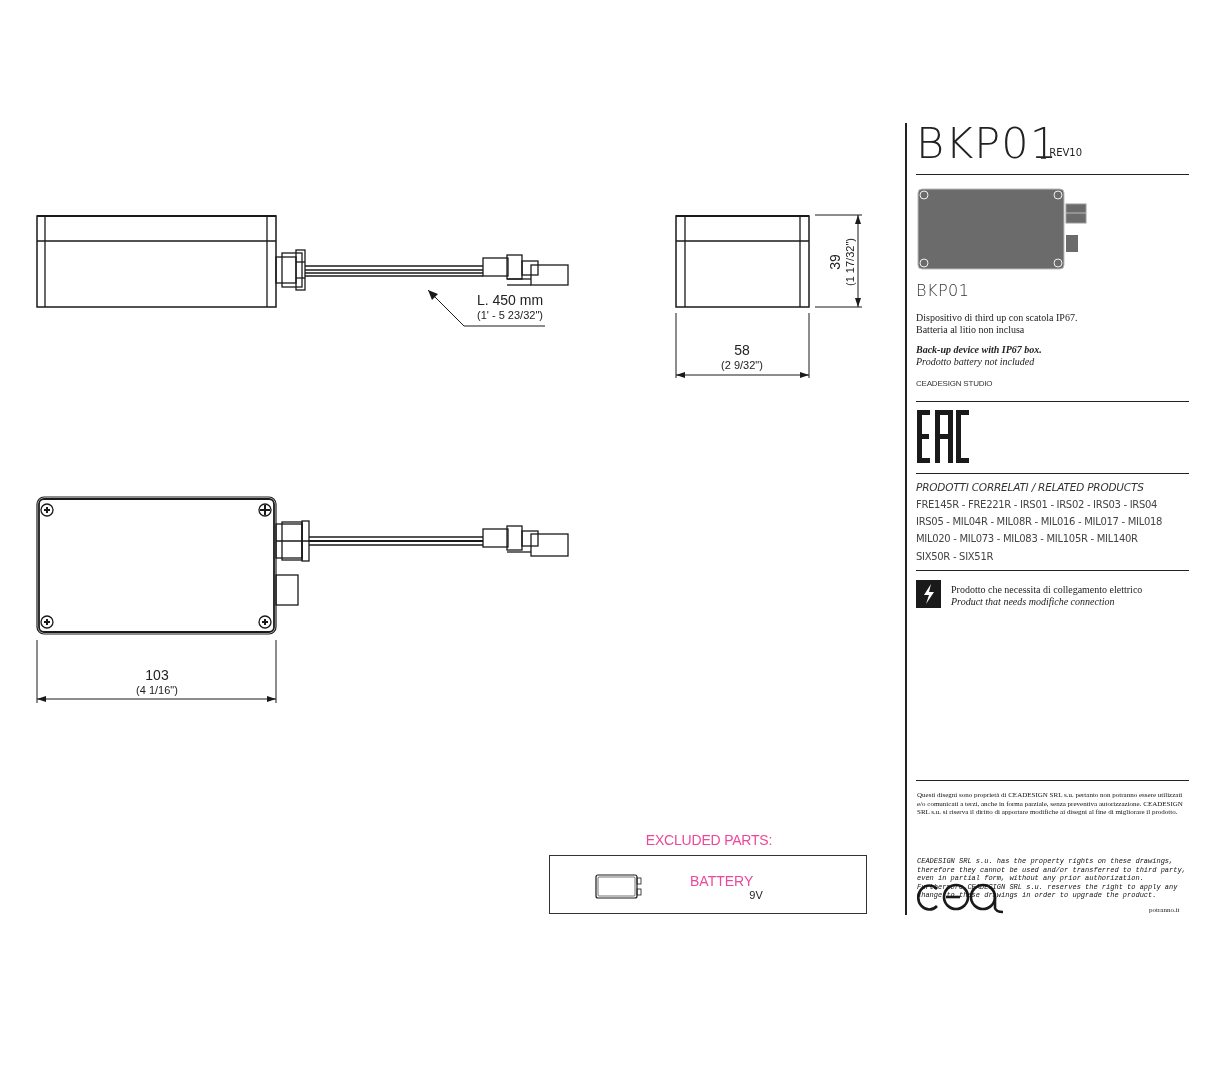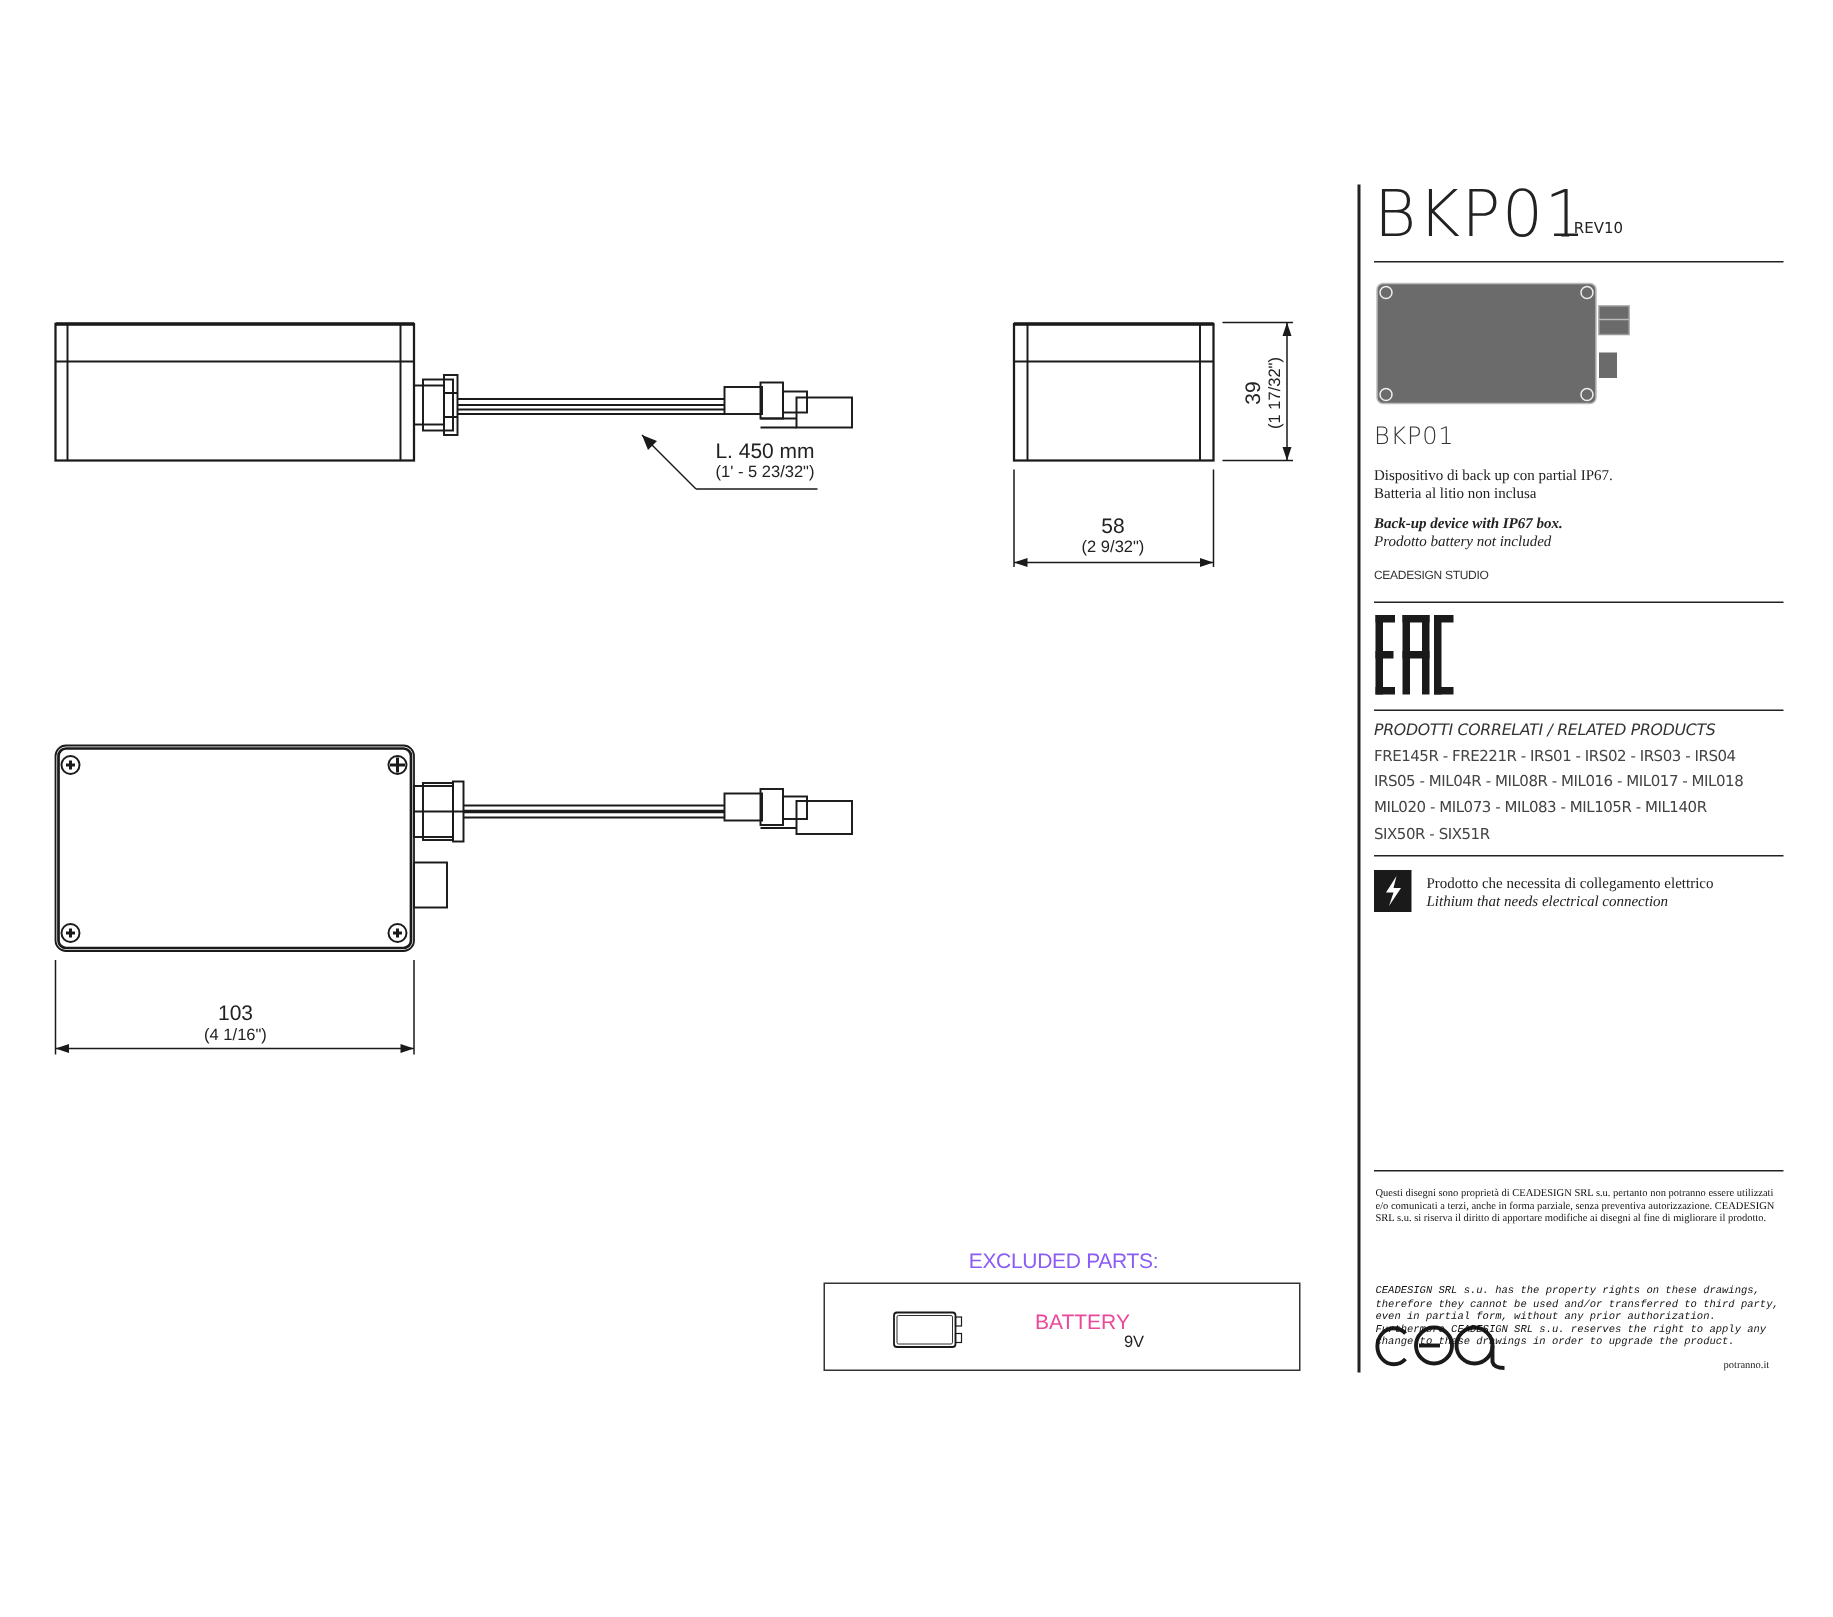--- a/index.html
+++ b/index.html
@@ -15,21 +15,21 @@
   .hr { position:absolute; left:916px; width:273px; height:0; border-top:1.5px solid #222; }
   .subtitle { position:absolute; left:916px; top:281px; font-family:"DejaVu Sans", sans-serif; font-weight:200; font-size:16px; color:#333; letter-spacing:0.5px;}
   .serif { font-family:"Liberation Serif", serif; font-size:10px; line-height:12px; color:#222; }
   .serif-it { font-family:"Liberation Serif", serif; font-style:italic; font-size:10px; line-height:12px; color:#222; }
   .small-caps { font-family:"Liberation Sans", sans-serif; font-size:8px; color:#333; letter-spacing:-0.2px;}
   .rel-head { position:absolute; left:916px; top:481px; font-family:"DejaVu Sans", sans-serif; font-size:10.5px; color:#333; letter-spacing:-0.2px;font-style:italic; }
   .rel-line { position:absolute; left:916px; font-family:"DejaVu Sans", sans-serif; font-size:10px; color:#444; letter-spacing:-0.3px; }
   .legal { position:absolute; left:917px; width:272px; font-family:"Liberation Serif", serif; font-size:7px; line-height:8.6px; color:#111; }
   .legal-it { font-style:italic; }
   .battery-box { position:absolute; left:549px; top:855px; width:318px; height:59px; border:1.5px solid #333; box-sizing:border-box; }
-  .excluded-title { position:absolute; left:549px; top:832px; width:320px; text-align:center; font-size:14px; color:#8b5cf6; letter-spacing:-0.2px; }
+  .excluded-title { position:absolute; left:549px; top:832px; width:320px; text-align:center; font-size:14px; color:#ec4899; letter-spacing:-0.2px; }
 </style>
 </head>
 <body>
 
 <svg class="drawing" width="1222" height="1078" viewBox="0 0 1222 1078">
   <g fill="none" stroke="#1a1a1a" stroke-width="1.3">
 
     <g>
       <rect x="37" y="216" width="239" height="91" stroke-width="1.5"></rect>
       <line x1="37" y1="216" x2="276" y2="216" stroke-width="2.2"></line>
@@ -195,38 +195,38 @@
 <div class="abs" style="left:690px;top:889px;width:132px;text-align:center;font-size:11px;color:#222;">9V</div>
 
 <div class="panel"></div>
 
 <div class="title-big">BKP01</div>
 <div class="title-rev">_ REV10</div>
 <div class="hr" style="top:174px;"></div>
 
 <div class="subtitle">BKP01</div>
 
-<div class="abs serif" style="left:916px;top:312px;">Dispositivo di back up con partial IP67.</div>
+<div class="abs serif" style="left:916px;top:312px;">Dispositivo di third up con scatola IP67.</div>
 <div class="abs serif" style="left:916px;top:324px;">Batteria al litio non inclusa</div>
 <div class="abs serif-it" style="left:916px;top:344px;font-weight:bold;">Back-up device with IP67 box.</div>
 <div class="abs serif-it" style="left:916px;top:356px;">Prodotto battery not included</div>
 <div class="abs small-caps" style="left:916px;top:379px;">CEADESIGN STUDIO</div>
 
 <div class="hr" style="top:401px;"></div>
 <div class="hr" style="top:473px;"></div>
 
 <div class="rel-head">PRODOTTI CORRELATI / RELATED PRODUCTS</div>
 <div class="rel-line" style="top:499px;">FRE145R - FRE221R - IRS01 - IRS02 - IRS03 - IRS04</div>
 <div class="rel-line" style="top:516px;">IRS05 - MIL04R - MIL08R - MIL016 - MIL017 - MIL018</div>
 <div class="rel-line" style="top:533px;">MIL020 - MIL073 - MIL083 - MIL105R - MIL140R</div>
 <div class="rel-line" style="top:551px;">SIX50R - SIX51R</div>
 
 <div class="hr" style="top:570px;"></div>
 
 <div class="abs serif" style="left:951px;top:584px;">Prodotto che necessita di collegamento elettrico</div>
-<div class="abs serif-it" style="left:951px;top:596px;">Lithium that needs electrical connection</div>
+<div class="abs serif-it" style="left:951px;top:596px;">Product that needs modifiche connection</div>
 
 <div class="hr" style="top:780px;"></div>
 
 <div class="legal" style="top:791px;">Questi disegni sono proprietà di CEADESIGN SRL s.u. pertanto non potranno essere utilizzati e/o comunicati a terzi, anche in forma parziale, senza preventiva autorizzazione. CEADESIGN SRL s.u. si riserva il diritto di apportare modifiche ai disegni al fine di migliorare il prodotto.</div>
 <div class="legal legal-it" style="top:857px;font-family:Liberation Mono, monospace;">CEADESIGN SRL s.u. has the property rights on these drawings, therefore they cannot be used and/or transferred to third party, even in partial form, without any prior authorization. Furthermore CEADESIGN SRL s.u. reserves the right to apply any change to these drawings in order to upgrade the product.</div>
 
 <div class="abs" style="left:1149px;top:906px;font-family:'Liberation Serif',serif;font-size:7px;color:#222;">potranno.it</div>
 
 </body></html>

